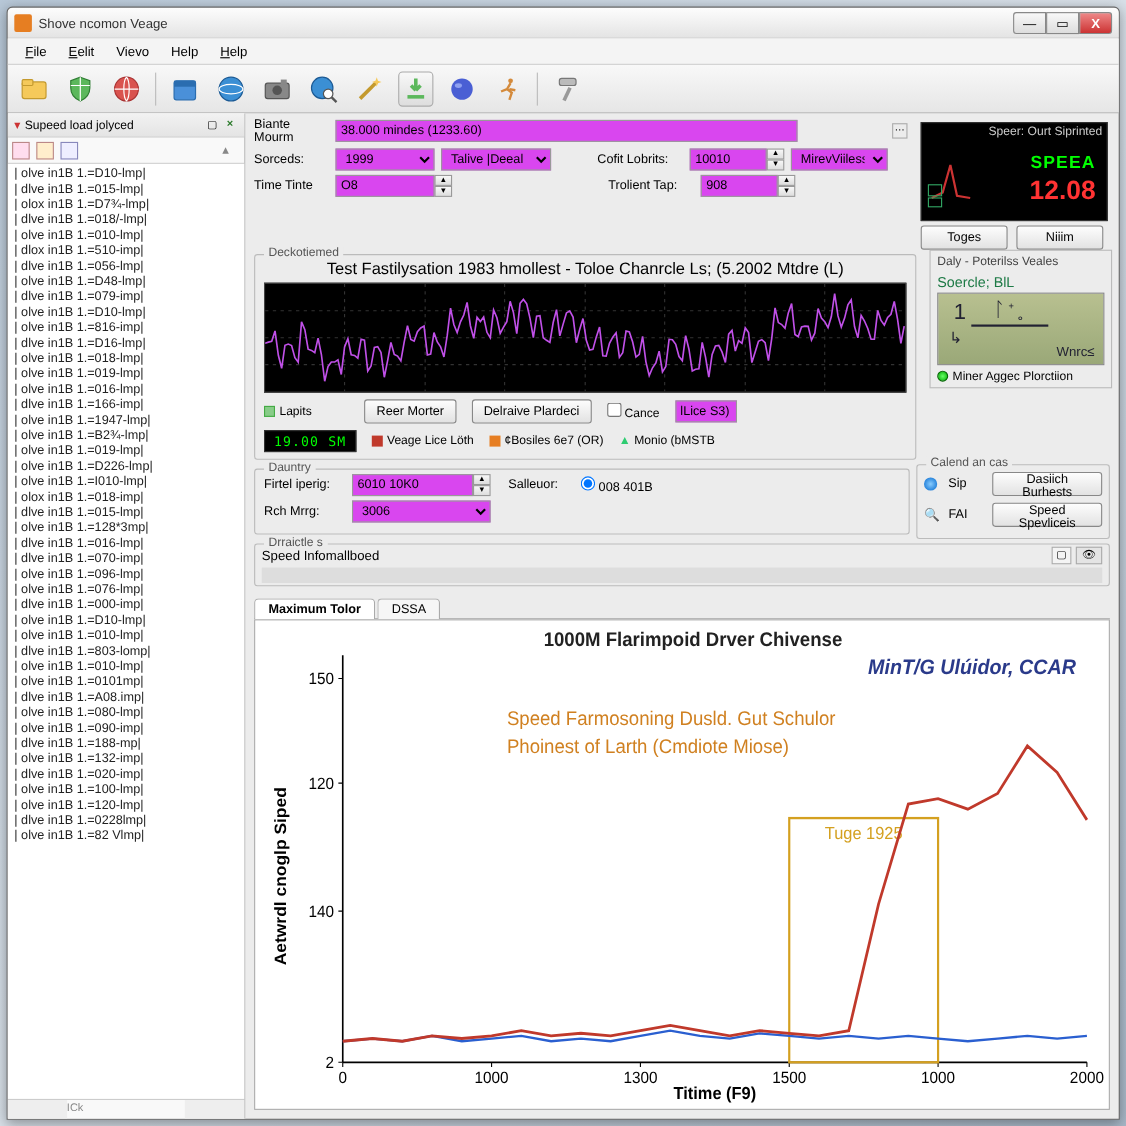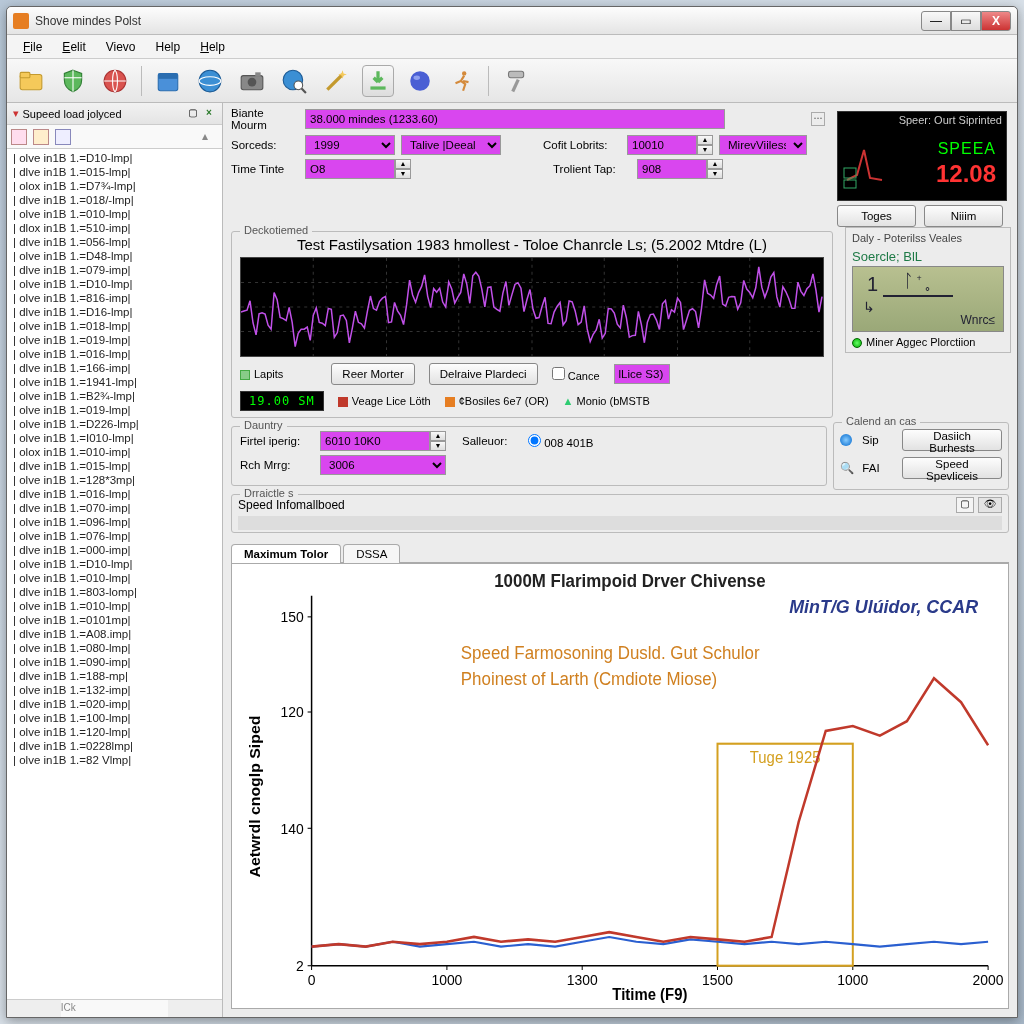--- a/index.html
+++ b/index.html
@@ -39,21 +39,21 @@
 .paramcol { flex:1; }
 .parrow { display:flex; align-items:center; gap:6px; margin-bottom:4px; font-size:11.5px; }
 .parrow label { width:68px; text-align:left; }
 .parrow .lbl2 { width:78px; }
 input.txt, select.sel { border:1px solid #999; background:#d946ef; height:20px; padding:0 4px; font-size:11.5px; }
 .spinwrap { display:flex; }
 .spinwrap .spinbtns { width:16px; display:flex; flex-direction:column; }
 .spinwrap .spinbtns span { flex:1; border:1px solid #999; background:linear-gradient(#f8f8f8,#ddd); font-size:7px; text-align:center; line-height:8px; cursor:pointer; }
 .gauge { width:170px; height:90px; background:#000; border:1px solid #333; position:relative; color:#0c0; font-family:monospace; }
 .gauge .ghead { position:absolute; top:2px; right:4px; font-size:11px; color:#ccc; }
-.gauge .gword { position:absolute; top:28px; right:10px; font-size:16px; color:#0f0; font-weight:normal; letter-spacing:1px; }
+.gauge .gword { position:absolute; top:28px; right:10px; font-size:16px; color:#0f0; font-weight:bold; letter-spacing:1px; }
 .gauge .gval { position:absolute; top:48px; right:10px; font-size:24px; color:#f33; font-weight:bold; }
 .gauge svg { position:absolute; left:4px; top:18px; }
 .btnrow { display:flex; gap:8px; margin-top:4px; }
 button.win { height:22px; padding:0 10px; border:1px solid #888; background:linear-gradient(#fdfdfd,#e2e2e2); border-radius:3px; font-size:11.5px; cursor:pointer; }
 .fieldset { border:1px solid #bbb; border-radius:3px; margin:4px 8px; padding:4px 8px 6px 8px; position:relative; }
 .fieldset .legend { position:absolute; top:-8px; left:8px; background:#ececec; padding:0 4px; font-size:11px; color:#555; }
 .waveform { height:100px; background:#000; border:1px solid #444; position:relative; margin-top:4px; }
 .legendrow { display:flex; align-items:center; gap:14px; margin-top:6px; font-size:11px; }
 .clrbox { width:10px; height:10px; display:inline-block; margin-right:4px; vertical-align:middle; }
 .digital { background:#000; color:#0f0; font-family:monospace; padding:2px 8px; border:1px solid #333; font-size:12px; letter-spacing:1px; }
@@ -71,21 +71,21 @@
 .tab.active { background:#fff; font-weight:bold; }
 .chartarea { flex:1; margin:0 8px 8px 8px; background:#fff; border:1px solid #aaa; position:relative; overflow:hidden; }
 .chartarea svg { width:100%; height:100%; }
 </style>
 </head>
 <body>
 
 <div class="window">
   <div class="titlebar">
     <div class="appicon"></div>
-    <div class="title">Shove mindes Polst</div>
+    <div class="title">Shove ncomon Veage</div>
     <div class="winbtns">
       <div class="winbtn min">—</div>
       <div class="winbtn">▭</div>
       <div class="winbtn close">X</div>
     </div>
   </div>
 
   <div class="menubar">
     <div class="menuitem"><span class="ul">F</span><span></span><span>ile</span></div>
     <div class="menuitem"><span class="ul">E</span>elit</div>
@@ -199,26 +199,26 @@
           <div class="fileitem">| dlve in1B 1.=056-lmp|</div>
           <div class="fileitem">| olve in1B 1.=D48-lmp|</div>
           <div class="fileitem">| dlve in1B 1.=079-imp|</div>
           <div class="fileitem">| olve in1B 1.=D10-lmp|</div>
           <div class="fileitem">| olve in1B 1.=816-imp|</div>
           <div class="fileitem">| dlve in1B 1.=D16-lmp|</div>
           <div class="fileitem">| olve in1B 1.=018-lmp|</div>
           <div class="fileitem">| olve in1B 1.=019-lmp|</div>
           <div class="fileitem">| olve in1B 1.=016-lmp|</div>
           <div class="fileitem">| dlve in1B 1.=166-imp|</div>
-          <div class="fileitem">| olve in1B 1.=1941-lmp|</div>
+          <div class="fileitem">| olve in1B 1.=1947-lmp|</div>
           <div class="fileitem">| olve in1B 1.=B2¾-lmp|</div>
           <div class="fileitem">| olve in1B 1.=019-lmp|</div>
           <div class="fileitem">| olve in1B 1.=D226-lmp|</div>
           <div class="fileitem">| olve in1B 1.=I010-lmp|</div>
-          <div class="fileitem">| olox in1B 1.=010-imp|</div>
+          <div class="fileitem">| olox in1B 1.=018-imp|</div>
           <div class="fileitem">| dlve in1B 1.=015-lmp|</div>
           <div class="fileitem">| olve in1B 1.=128*3mp|</div>
           <div class="fileitem">| dlve in1B 1.=016-lmp|</div>
           <div class="fileitem">| dlve in1B 1.=070-imp|</div>
           <div class="fileitem">| olve in1B 1.=096-lmp|</div>
           <div class="fileitem">| olve in1B 1.=076-lmp|</div>
           <div class="fileitem">| dlve in1B 1.=000-imp|</div>
           <div class="fileitem">| olve in1B 1.=D10-lmp|</div>
           <div class="fileitem">| olve in1B 1.=010-lmp|</div>
           <div class="fileitem">| dlve in1B 1.=803-lomp|</div>

